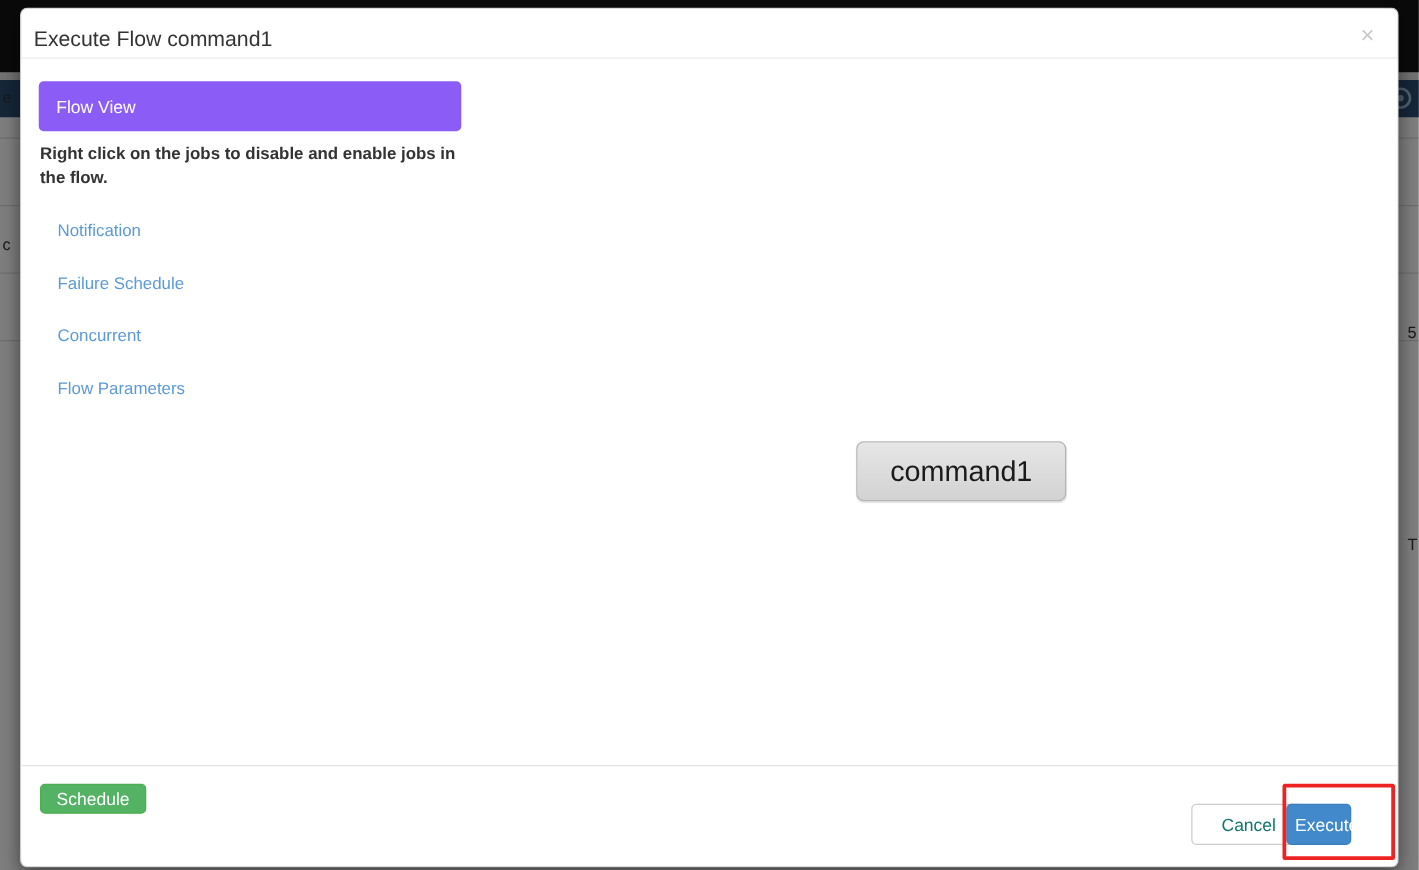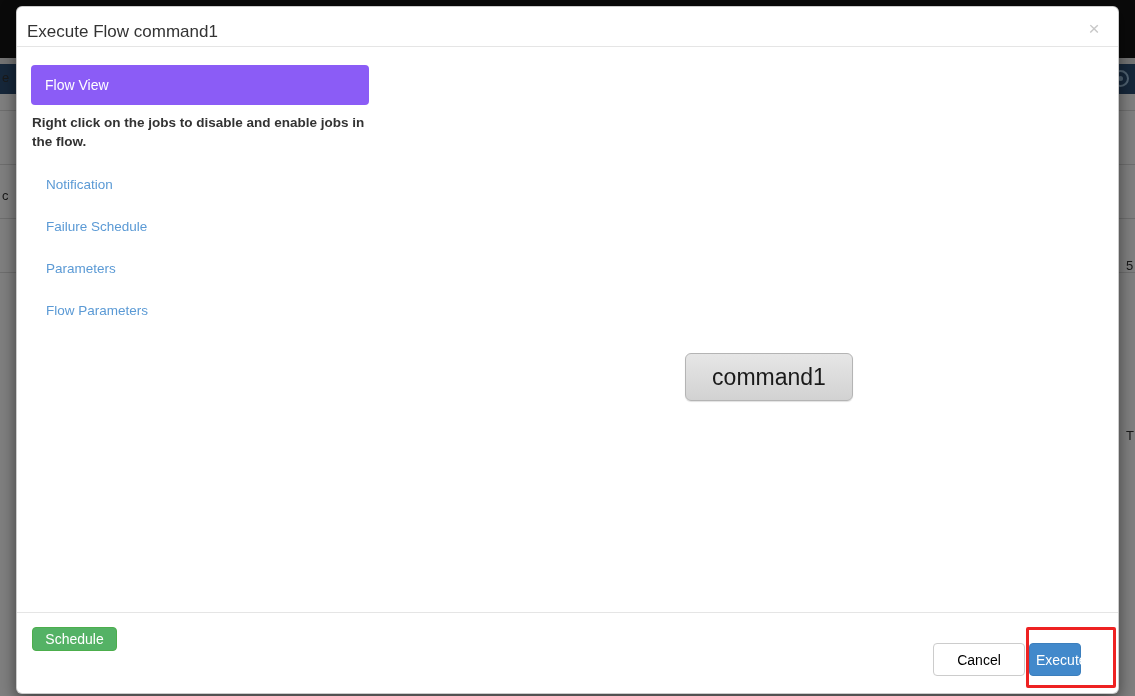--- a/index.html
+++ b/index.html
@@ -229,27 +229,27 @@
   .btn-schedule {
     left: 15px;
     top: 14px;
     width: 85px;
     height: 24px;
     background: #54b265;
     border: 1px solid #4cae4c;
     color: #ffffff;
   }
   .btn-cancel {
-    left: 916px;
+    left: 936px;
     top: 30px;
     width: 92px;
     height: 33px;
     background: #ffffff;
     border: 1px solid #cccccc;
-    color: #000000;
+    color: #0f766e;
   }
   .btn-execute {
     left: 1012px;
     top: 30px;
     width: 52px;
     height: 33px;
     background: #4289cb;
     border: 1px solid #3c7fbd;
     color: #ffffff;
   }
@@ -301,21 +301,21 @@
   <div class="modal-body">
 
     <div class="side-panel">
       <div class="panel-active">
         <span>Flow View</span>
       </div>
       <div class="panel-desc">Right click on the jobs to disable and enable jobs in the flow.</div>
       <div class="panel-links">
         <a class="panel-link">Notification</a>
         <a class="panel-link">Failure Schedule</a>
-        <a class="panel-link">Parameters</a>
+        <a class="panel-link">Concurrent</a>
         <a class="panel-link">Flow Parameters</a>
       </div>
     </div>
 
     <div class="flow-canvas">
       <div class="flow-node">
         <span>command1</span>
       </div>
     </div>
 

